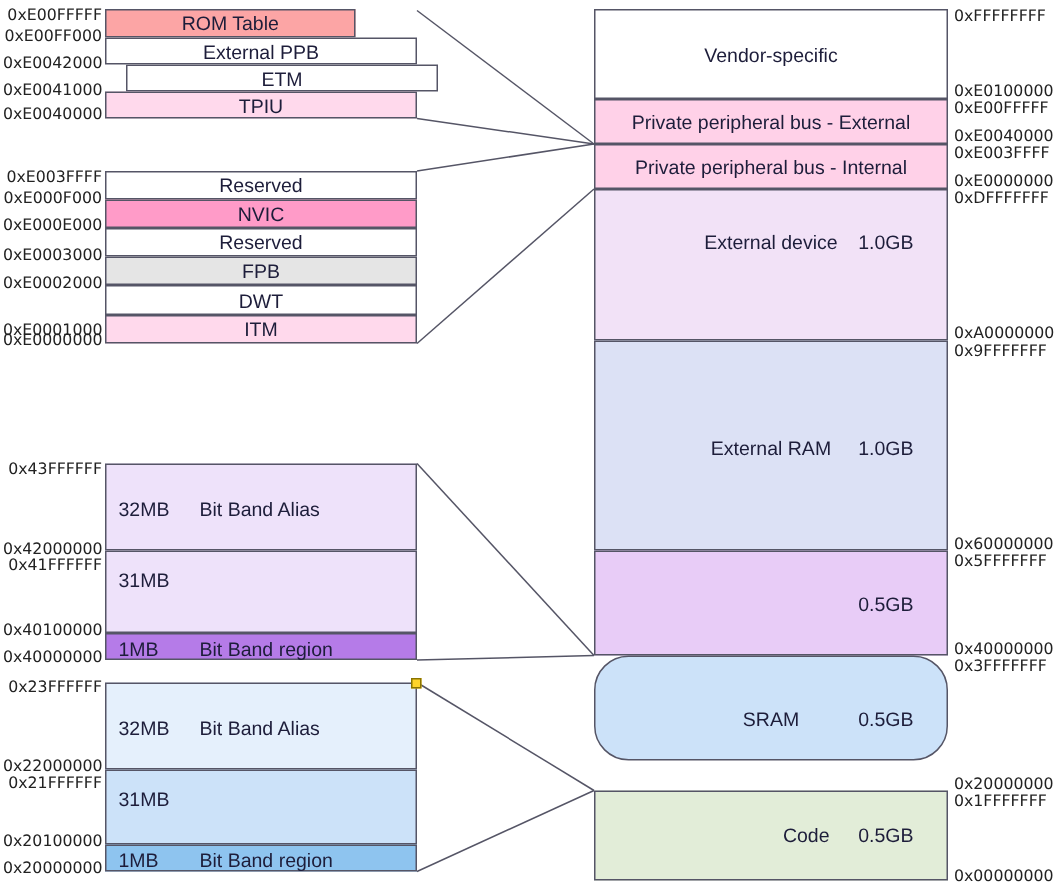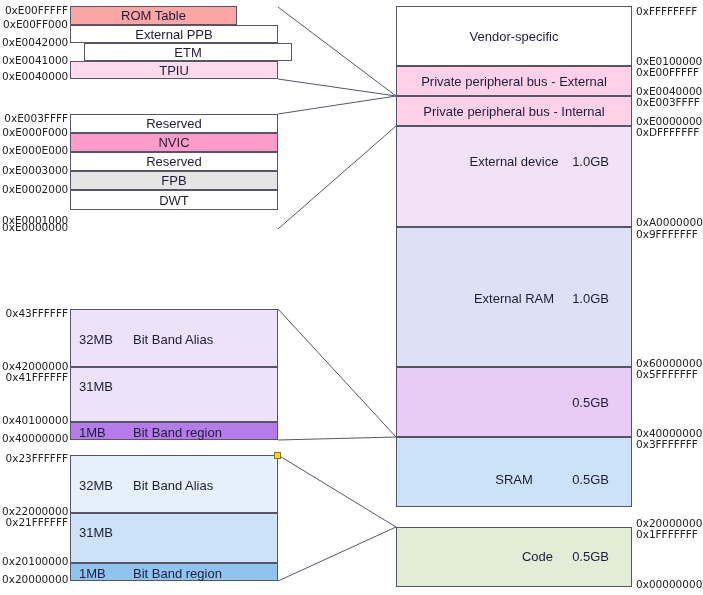--- a/index.html
+++ b/index.html
@@ -124,21 +124,21 @@
     <span class="rowlabel" style="top:27px;">External device</span>
     <span class="sizelabel" style="right:22px; top:27px;">1.0GB</span>
   </div>
   <div class="blk" style="left:396px; top:227px; width:236px; height:140px; background:#DCE1F5;">
     <span class="rowlabel" style="top:63px;">External RAM</span>
     <span class="sizelabel" style="right:22px; top:63px;">1.0GB</span>
   </div>
   <div class="blk" style="left:396px; top:367px; width:236px; height:70px; background:#E8CCF7;">
     <span class="sizelabel" style="right:22px; top:27px;">0.5GB</span>
   </div>
-  <div class="blk" style="left:396px; top:437px; width:236px; height:70px; background:#CCE2F9;">
+  <div class="blk" style="left:396px; top:437px; width:236px; height:70px; background:#CCE2F9;border-radius:23px;">
     <span class="rowlabel" style="top:34px;">SRAM</span>
     <span class="sizelabel" style="right:22px; top:34px;">0.5GB</span>
   </div>
   <div class="blk" style="left:396px; top:527px; width:236px; height:60px; background:#E2EDD8;">
     <span class="rowlabel" style="top:21px;padding-left:47px;">Code</span>
     <span class="sizelabel" style="right:22px; top:21px;">0.5GB</span>
   </div>
 
   <div class="addr addr-r" style="top:5px;">0xFFFFFFFF</div>
   <div class="addr addr-r" style="top:55px;">0xE0100000</div>
@@ -183,20 +183,23 @@
   </div>
   <div class="blk" style="left:70px; top:152px; width:208px; height:19px; background:#FFFFFF;">
     <span>Reserved</span>
   </div>
   <div class="blk" style="left:70px; top:171px; width:208px; height:19px; background:#e5e5e5;">
     <span>FPB</span>
   </div>
   <div class="blk" style="left:70px; top:190px; width:208px; height:20px; background:#FFFFFF;">
     <span>DWT</span>
   </div>
+  <div class="blk" style="left:70px; top:210px; width:208px; height:19px; background:#FFD9EC;">
+    <span>ITM</span>
+  </div>
   <div class="addrleft" style="top:112px;">0xE003FFFF</div>
   <div class="addrleft" style="top:126px;">0xE000F000</div>
   <div class="addrleft" style="top:144px;">0xE000E000</div>
   <div class="addrleft" style="top:164px;">0xE0003000</div>
   <div class="addrleft" style="top:183px;">0xE0002000</div>
   <div class="addrleft" style="top:202px;margin-top:12px;">0xE0001000</div>
   <div class="addrleft" style="top:221px;">0xE0000000</div>
 
   <div class="blk" style="left:70px; top:309px; width:208px; height:58px; background:#EEE2FA;">
     <span class="bbmb" style="top:22px;">32MB</span>

